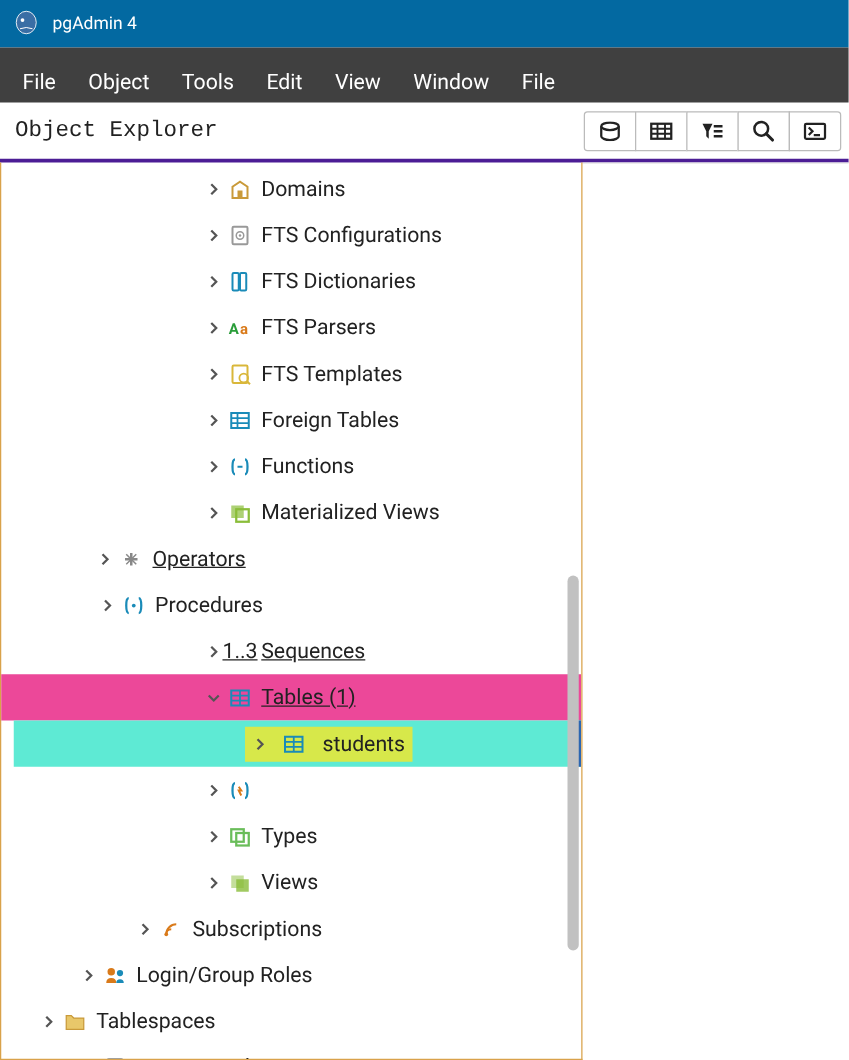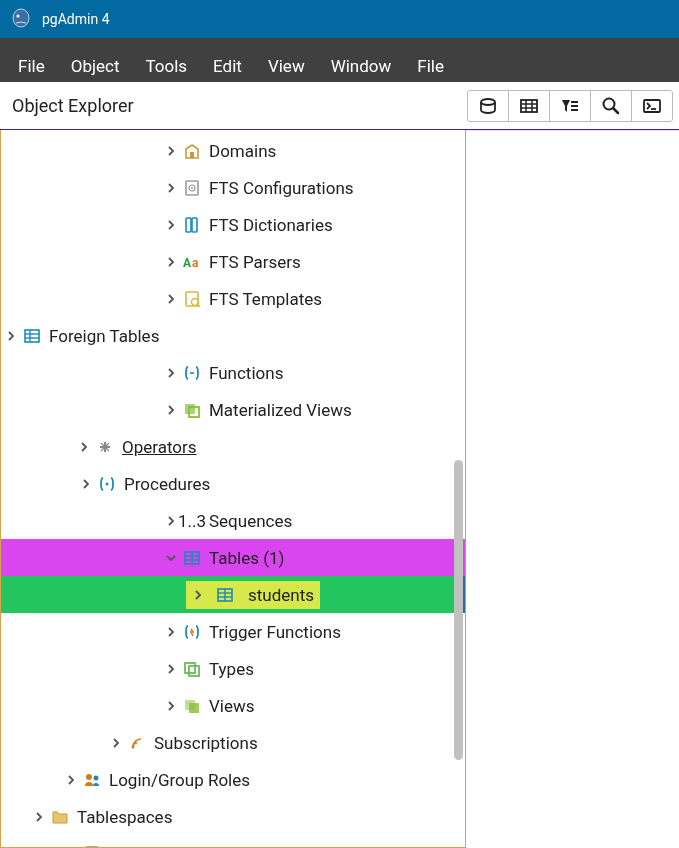--- a/index.html
+++ b/index.html
@@ -43,21 +43,22 @@
     }
     .panel-header {
       height: 48px;
       display: flex;
       align-items: center;
       justify-content: space-between;
       padding-left: 12px;
       padding-right: 6px;
       font-size: 18px;
       color: #222;
-      border-bottom: 1px solid #4c1d95;
+      border-bottom: 3px solid #4c1d95;
+      font-family: Liberation Mono, monospace;
     }
     .toolbar {
       display: flex;
       gap: 0;
     }
     .toolbar .tool {
       width: 42px;
       height: 32px;
       border: 1px solid #bbb;
       display: flex;
@@ -99,24 +100,26 @@
       align-items: center;
       height: 37px;
       font-size: 17px;
       color: #222;
       cursor: pointer;
       white-space: nowrap;
       position: relative;
       text-align: center;
     }
     .tree-row.expanded-row {
-      background: #d946ef;
+      background: #ec4899;
+      text-decoration: underline;
     }
     .tree-row.selected {
-      background: #22c55e;
+      background: #5eead4;
+      margin-left: 10px;
     }
     .tree-row.selected::after {
       content: "";
       position: absolute;
       right: 0;
       top: 0;
       bottom: 0;
       width: 5px;
       background: #2c66b1;
     }
@@ -284,21 +287,21 @@
           </span>
           <span class="ic">
             <svg width="20" height="20" viewBox="0 0 20 20">
               <rect x="4" y="3" width="12" height="14" rx="1" fill="none" stroke="#d9b73a" stroke-width="1.6"></rect>
               <circle cx="13" cy="13" r="3.5" fill="none" stroke="#d9b73a" stroke-width="1.4"></circle>
               <line x1="15.5" y1="15.5" x2="18" y2="18" stroke="#d9b73a" stroke-width="1.6"></line>
             </svg>
           </span>
           <span>FTS Templates</span>
         </div>
-        <div class="tree-row" style="">
+        <div class="tree-row" style="padding-left: 160px;">
           <span class="chev">
             <svg width="12" height="12" viewBox="0 0 12 12">
               <path d="M4 2 L8 6 L4 10" fill="none" stroke="#555" stroke-width="1.8"></path>
             </svg>
           </span>
           <span class="ic">
             <svg width="20" height="20" viewBox="0 0 20 20">
               <rect x="3" y="4" width="14" height="12" fill="none" stroke="#1a8bb8" stroke-width="1.6"></rect>
               <line x1="3" y1="8" x2="17" y2="8" stroke="#1a8bb8" stroke-width="1.4"></line>
               <line x1="3" y1="12" x2="17" y2="12" stroke="#1a8bb8" stroke-width="1.4"></line>
@@ -360,21 +363,21 @@
           </span>
           <span class="ic">
             <svg width="20" height="20" viewBox="0 0 20 20">
               <path d="M6 4 Q4 4 4 10 Q4 16 6 16" fill="none" stroke="#1a8bb8" stroke-width="1.8"></path>
               <path d="M14 4 Q16 4 16 10 Q16 16 14 16" fill="none" stroke="#1a8bb8" stroke-width="1.8"></path>
               <circle cx="10" cy="10" r="1.5" fill="#1a8bb8"></circle>
             </svg>
           </span>
           <span>Procedures</span>
         </div>
-        <div class="tree-row" style="padding-left: 160px;">
+        <div class="tree-row" style="padding-left: 160px; text-decoration: underline;">
           <span class="chev">
             <svg width="12" height="12" viewBox="0 0 12 12">
               <path d="M4 2 L8 6 L4 10" fill="none" stroke="#555" stroke-width="1.8"></path>
             </svg>
           </span>
           <span class="ic">
             <text x="0" y="15" font-size="12" font-weight="bold" fill="#5a4ab8">1..3</text>
           </span>
           <span>Sequences</span>
         </div>
@@ -418,21 +421,20 @@
               <path d="M4 2 L8 6 L4 10" fill="none" stroke="#555" stroke-width="1.8"></path>
             </svg>
           </span>
           <span class="ic">
             <svg width="20" height="20" viewBox="0 0 20 20">
               <path d="M6 4 Q4 4 4 10 Q4 16 6 16" fill="none" stroke="#1a8bb8" stroke-width="1.8"></path>
               <path d="M14 4 Q16 4 16 10 Q16 16 14 16" fill="none" stroke="#1a8bb8" stroke-width="1.8"></path>
               <path d="M9 7 L11 10 L9 10 L11 14" fill="none" stroke="#d97a1a" stroke-width="1.6"></path>
             </svg>
           </span>
-          <span>Trigger Functions</span>
         </div>
         <div class="tree-row" style="padding-left: 160px;">
           <span class="chev">
             <svg width="12" height="12" viewBox="0 0 12 12">
               <path d="M4 2 L8 6 L4 10" fill="none" stroke="#555" stroke-width="1.8"></path>
             </svg>
           </span>
           <span class="ic">
             <svg width="20" height="20" viewBox="0 0 20 20">
               <rect x="3" y="4" width="10" height="10" fill="none" stroke="#6abd5a" stroke-width="1.8"></rect>

